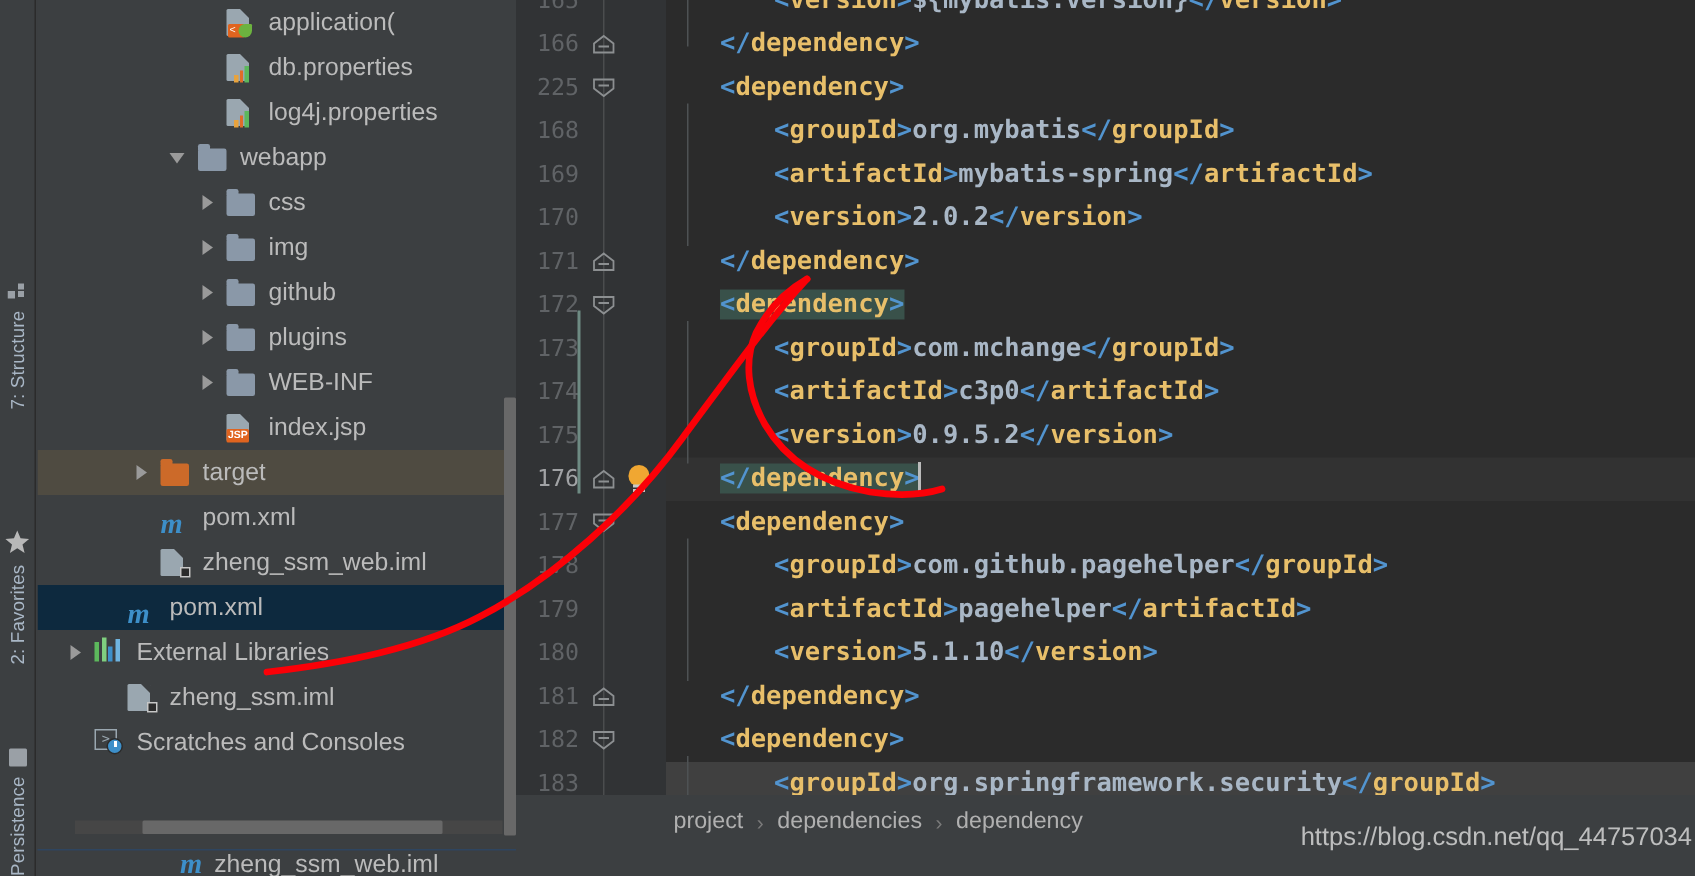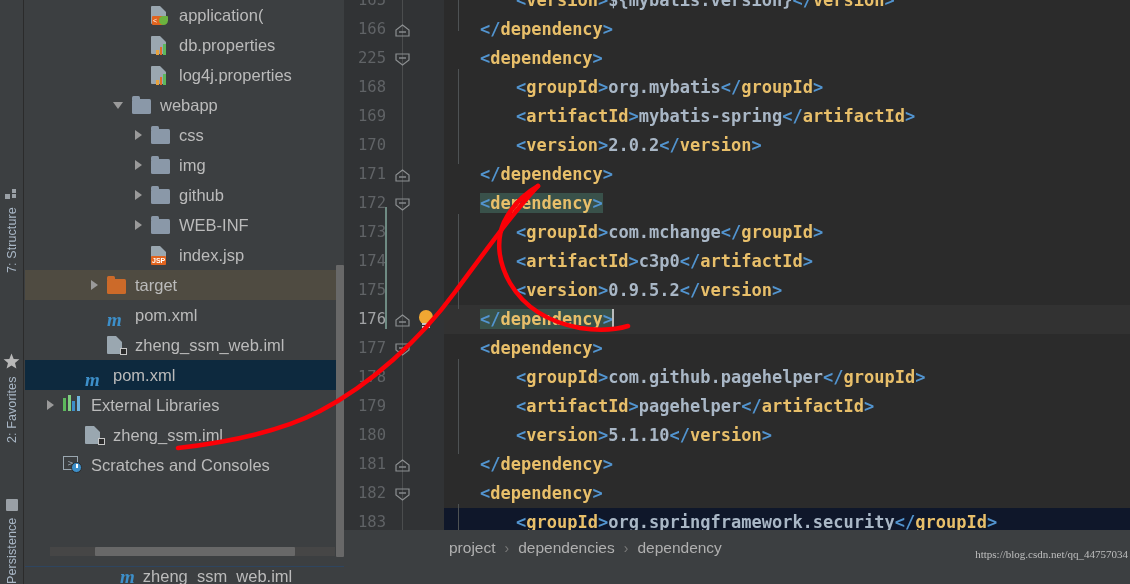--- a/index.html
+++ b/index.html
@@ -140,21 +140,21 @@
   .code-area {
     position:absolute; left:100px; top:0; right:0; height:530px;font-weight:bold;
   }
   .code-line {
     position:absolute; left:0; width:100%; height:29px; line-height:29px;
     font-family:"DejaVu Sans Mono", monospace; font-size:17px;
     color:#a9b7c6; white-space:pre;
   }
   .code-line .txt { padding-left:36px; display:inline-block; }
   .code-line.cur-row { background:#323232; }
-  .code-line.last-row { background:#0f172a; }
+  .code-line.last-row { background:#404040; }
 
   .indent-guide {
     position:absolute; width:1px; background:#4e5254;
   }
 
   .hl { background:#39514a; }
   .tg { color:#e8bf6a; }    
   .br { color:#5294cf; }    
   .vl { color:#a9b7c6; }    
   .caret {
@@ -165,21 +165,21 @@
   
   .breadcrumb {
     position:absolute; left:344px; top:530px; width:786px; height:36px;
     background:#3c3f41; display:flex; align-items:center;
     padding-left:105px; color:#a5a5a5; font-size:15.5px; gap:0;
   }
   .crumb { color:#b0b0b0; }
   .crumb-sep { color:#7a7a7a; margin:0 9px; font-size:14px; }
   .watermark {
     position:absolute; right:2px; top:548px;
-    color:#c9c9c9; font-size:11px; font-family:Liberation Serif, serif;
+    color:#c9c9c9; font-size:17px; font-family:Liberation Sans, sans-serif;
     opacity:.92;
   }
 
   
   .bottom-strip {
     position:absolute; left:344px; top:566px; width:786px; height:18px;
     background:#3c3f41;
   }
 
   
@@ -284,20 +284,28 @@
           </span>
           <span class="lbl">img</span>
         </div>
         <div class="tree-row">
           <span style="flex: 0 0 auto; width: 110px;"></span>
           <span class="arrow "></span>
           <span class="ico">
             <span class="fld fld-grey" style="margin-top:4px;display:block"></span>
           </span>
           <span class="lbl">github</span>
+        </div>
+        <div class="tree-row">
+          <span style="flex: 0 0 auto; width: 110px;"></span>
+          <span class="arrow "></span>
+          <span class="ico">
+            <span class="fld fld-grey" style="margin-top:4px;display:block"></span>
+          </span>
+          <span class="lbl">plugins</span>
         </div>
         <div class="tree-row">
           <span style="flex: 0 0 auto; width: 110px;"></span>
           <span class="arrow "></span>
           <span class="ico">
             <span class="fld fld-grey" style="margin-top:4px;display:block"></span>
           </span>
           <span class="lbl">WEB-INF</span>
         </div>
         <div class="tree-row">

